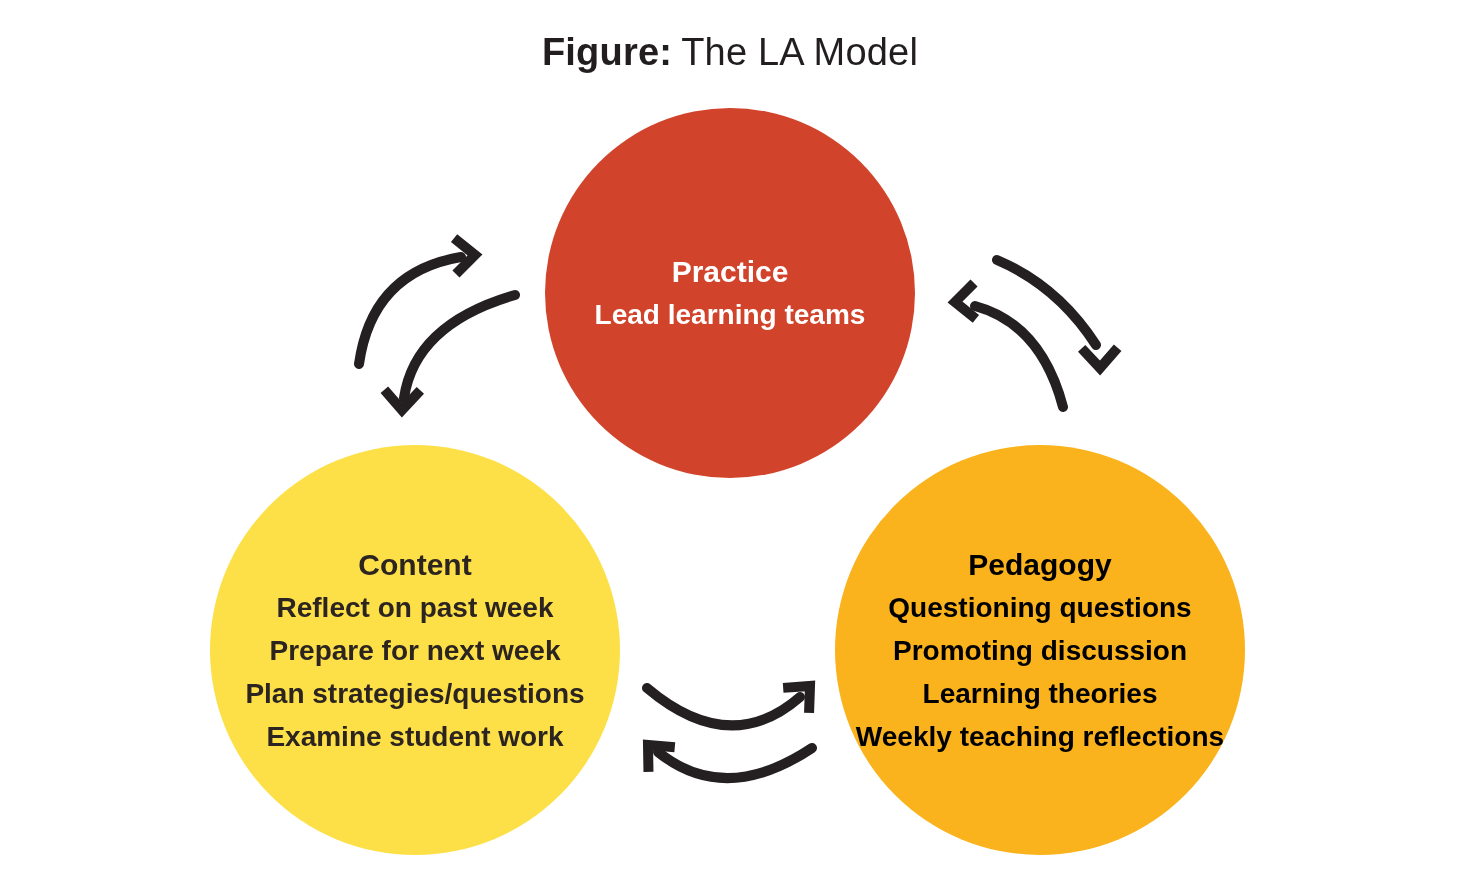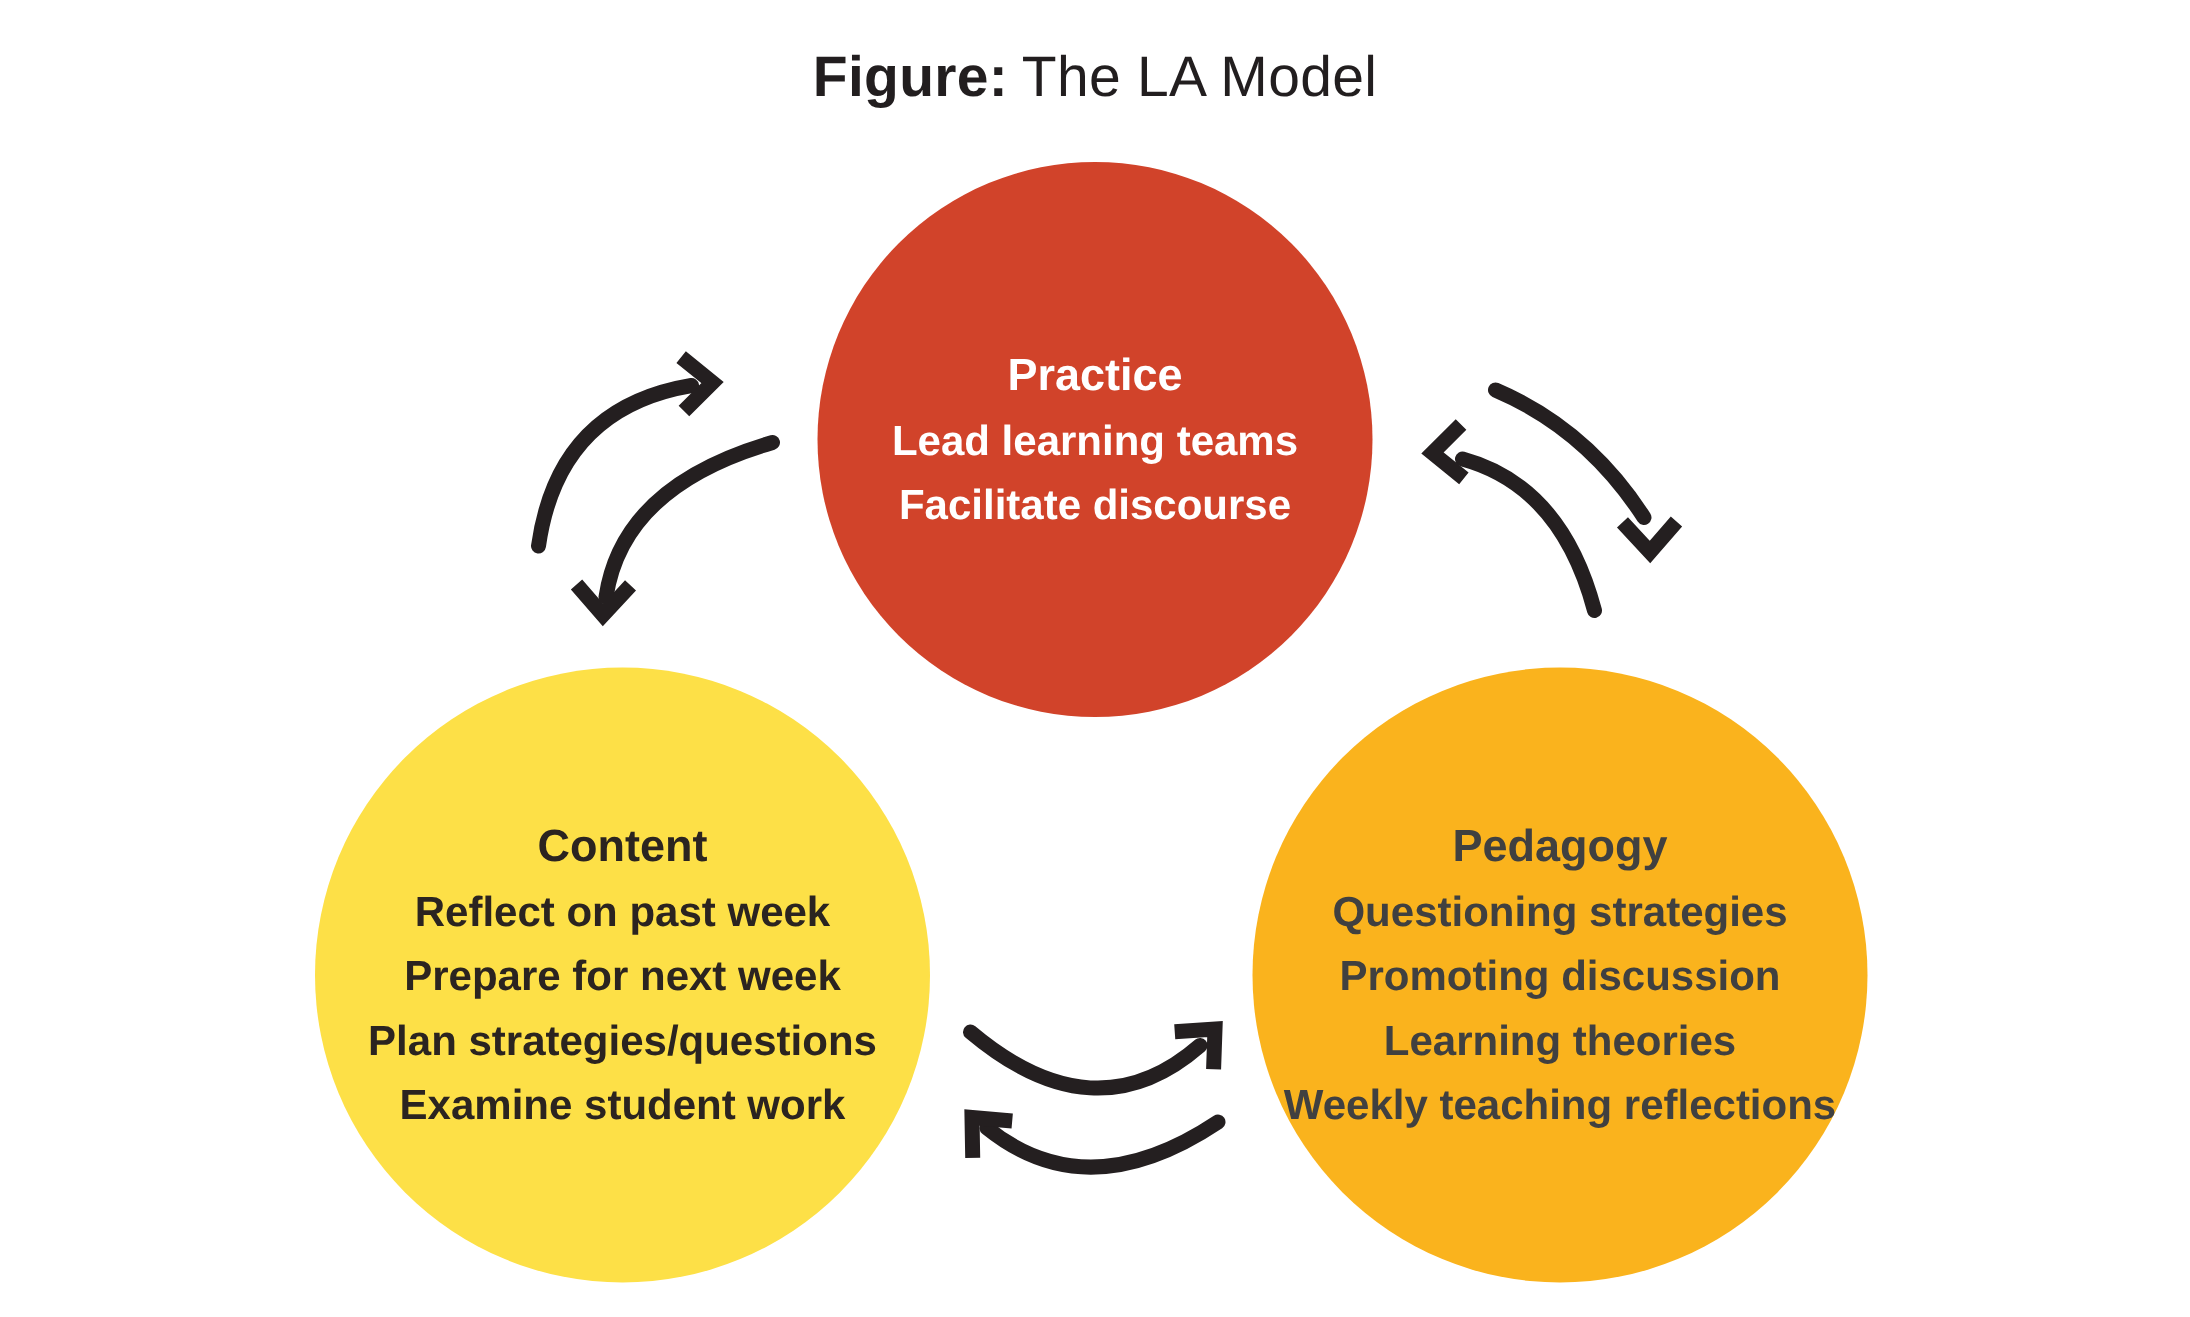--- a/index.html
+++ b/index.html
@@ -100,38 +100,37 @@
 <div class="canvas">
 
   <div class="figure-title" style="color: rgb(34, 30, 31);">
     <span class="title-prefix">Figure:</span><span class="title-rest">The LA Model</span>
   </div>
 
   <div class="circle circle-practice" style="background-color: rgb(209, 67, 42); color: rgb(255, 255, 255);">
     <div class="circle-text">
       <div class="circle-heading">Practice</div>
       <div class="circle-line">Lead learning teams</div>
-      <div class="circle-line">Facilitate discourse</div>
     </div>
   </div>
 
   <div class="circle circle-content" style="background-color: #fde047; color: rgb(43, 36, 32);">
     <div class="circle-text">
       <div class="circle-heading">Content</div>
       <div class="circle-line">Reflect on past week</div>
       <div class="circle-line">Prepare for next week</div>
       <div class="circle-line">Plan strategies/questions</div>
       <div class="circle-line">Examine student work</div>
     </div>
   </div>
 
-  <div class="circle circle-pedagogy" style="background-color: rgb(250, 179, 29); color: #404040;">
+  <div class="circle circle-pedagogy" style="background-color: rgb(250, 179, 29); color: #000000;">
     <div class="circle-text">
       <div class="circle-heading">Pedagogy</div>
-      <div class="circle-line">Questioning strategies</div>
+      <div class="circle-line">Questioning questions</div>
       <div class="circle-line">Promoting discussion</div>
       <div class="circle-line">Learning theories</div>
       <div class="circle-line">Weekly teaching reflections</div>
     </div>
   </div>
 
   <svg class="arrows-layer" viewBox="0 0 1460 878" xmlns="http://www.w3.org/2000/svg" style="color: rgb(36, 31, 32);">
 
     <g>
       <path class="arrow-curve" d="M 359 364 Q 372 272 461 257"></path>

